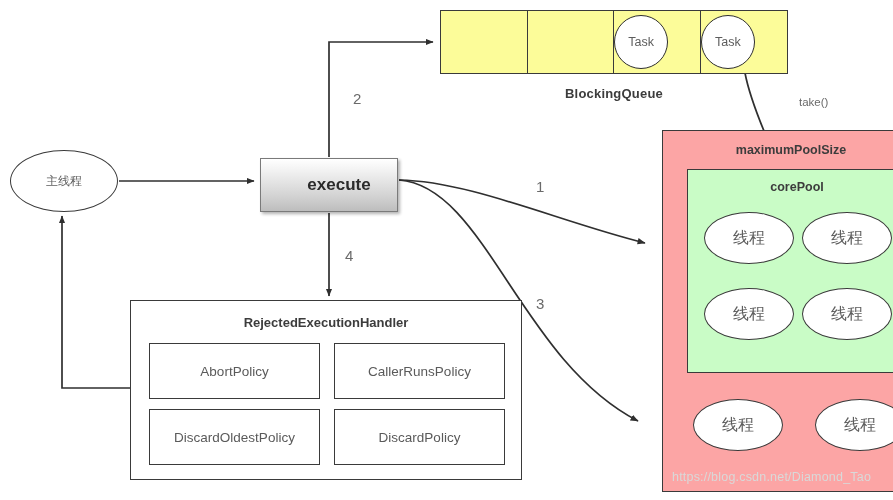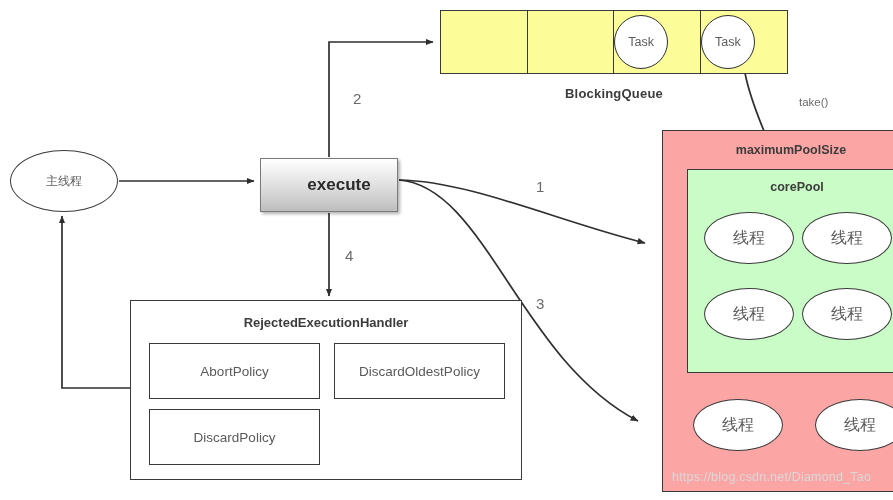--- a/index.html
+++ b/index.html
@@ -159,20 +159,21 @@
 
   <div class="flow-num" id="num-1">1</div>
   <div class="flow-num" id="num-2">2</div>
   <div class="flow-num" id="num-3">3</div>
   <div class="flow-num" id="num-4">4</div>
 
   <div class="node" id="handler">
     <div id="handler-title">RejectedExecutionHandler</div>
     <div id="policy-grid">
       <div class="policy">AbortPolicy</div>
+      <div class="policy">CallerRunsPolicy</div>
       <div class="policy">DiscardOldestPolicy</div>
       <div class="policy">DiscardPolicy</div>
     </div>
   </div>
 
   <div class="node" id="max-pool">
     <div id="max-pool-title">maximumPoolSize</div>
 
     <div id="core-pool">
       <div id="core-pool-title">corePool</div>

